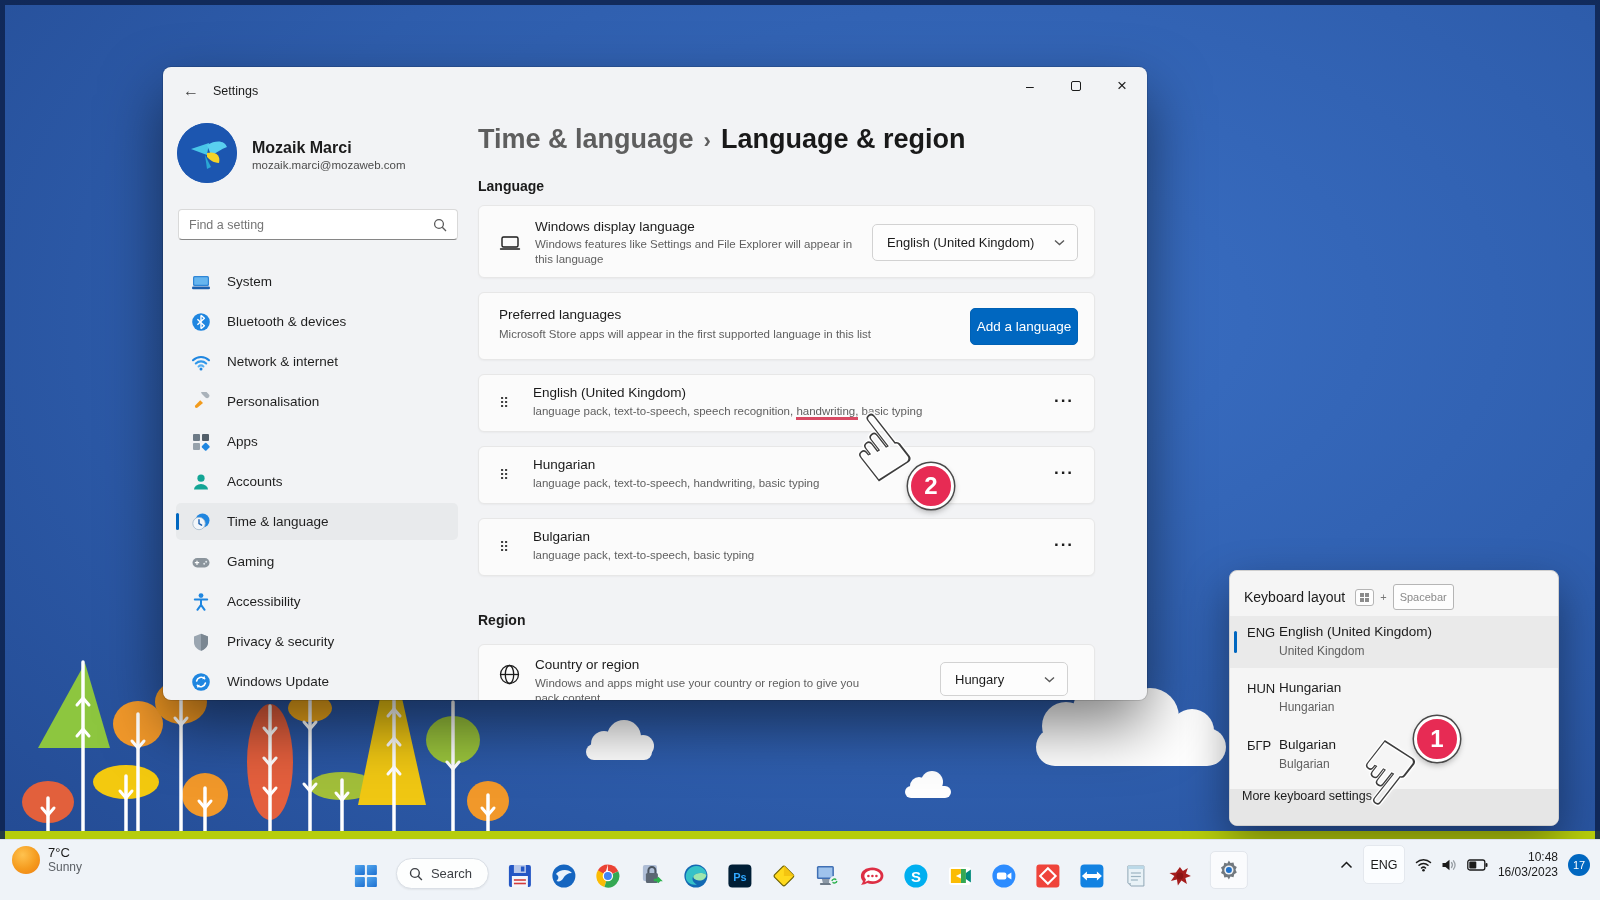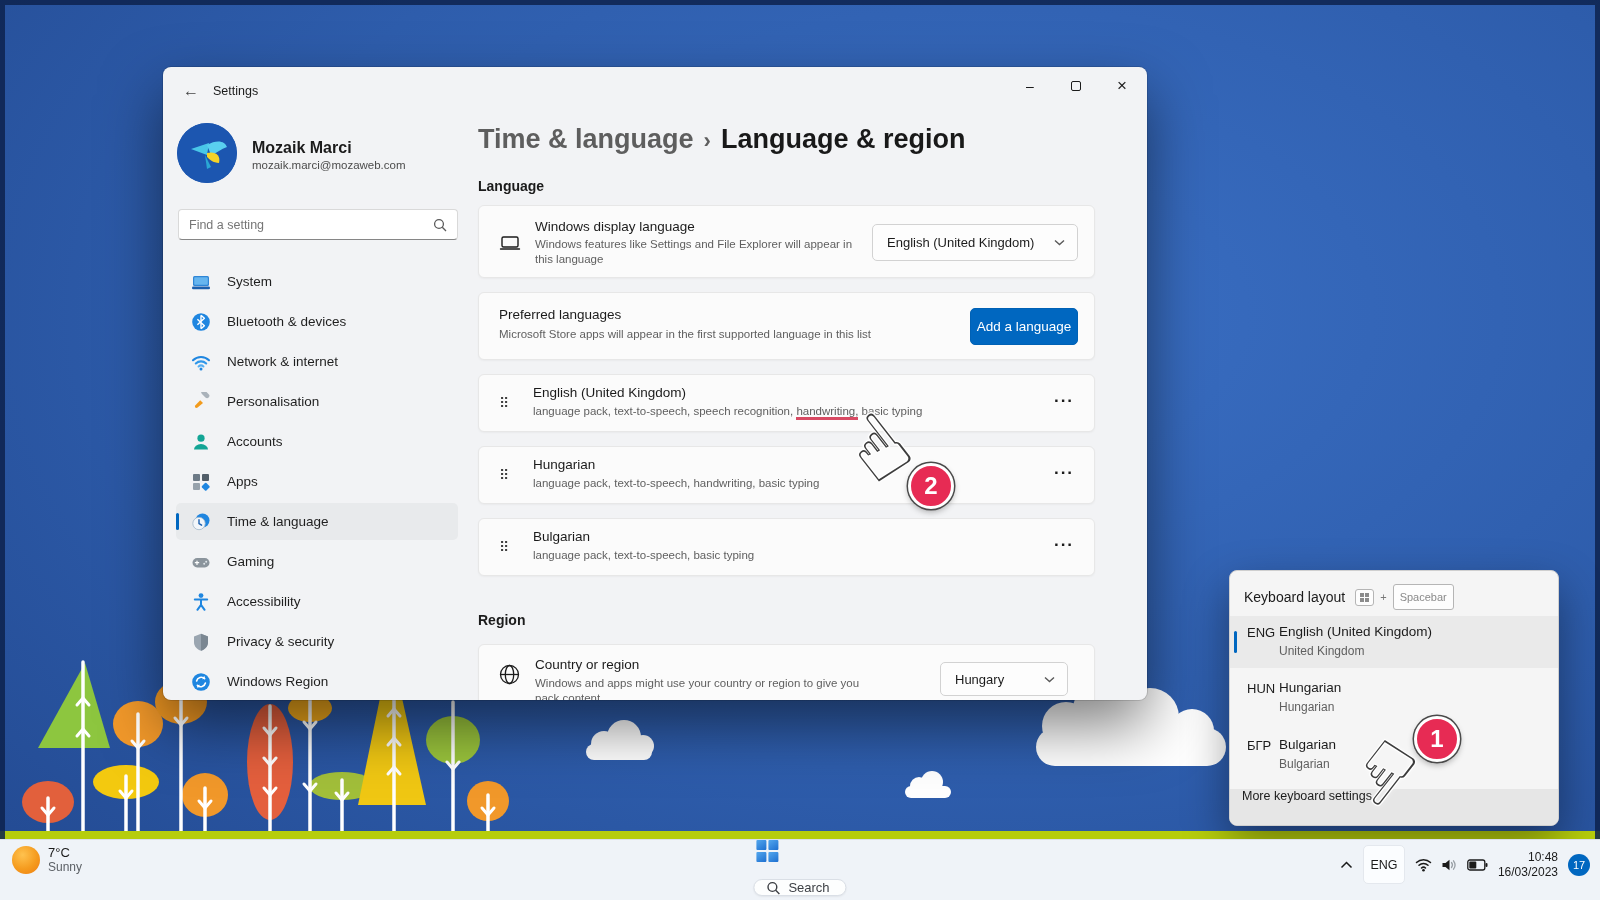--- a/index.html
+++ b/index.html
@@ -92,21 +92,21 @@
 
   
   .taskbar { position:absolute; left:0; bottom:0; width:1600px; height:61px; z-index:40;
     background:#eff3f8; border-top:1px solid #dce1e9; }
   .weather { position:absolute; left:12px; top:5px; display:flex; align-items:center; gap:8px; }
   .sun { width:28px; height:28px; border-radius:50%;
     background:radial-gradient(circle at 38% 32%, #ffc24f 0%, #f59b1e 55%, #ee7d12 100%); }
   .weather .wt { font-size:13px; color:#1b1b1b; line-height:15px; }
   .weather .wc { font-size:12px; color:#5c6066; line-height:14px; }
   .tb-center { position:absolute; left:50%; top:0; height:49px; transform:translateX(-50%);
-    display:flex; align-items:flex-start; gap:17px;flex-direction:column; }
+    display:flex; align-items:flex-end; gap:17px; }
   .tb-ico { width:27px; height:27px; display:flex; align-items:center; justify-content:center; }
   .start-grid { display:grid; grid-template-columns:10px 10px; grid-template-rows:10px 10px; gap:2px; }
   .start-grid i { background:linear-gradient(145deg,#53a7ee,#1d6fd0); border-radius:1px; }
   .tb-search { height:31px; background:#fdfefe; border:1px solid #dadfe6; border-radius:16px;
     display:flex; align-items:center; gap:8px; padding:0 16px 0 12px; box-shadow:0 1px 2px rgba(0,0,0,.06); }
   .tb-search span { font-size:13px; color:#3c3f44; }
   .settings-tile { width:38px; height:38px; background:#fafbfd; border:1px solid #e2e6ec; border-radius:5px;
     display:flex; align-items:center; justify-content:center; }
   .tray { position:absolute; right:10px; top:0; height:49px; display:flex; align-items:center; gap:10px; }
   .tray-lang { width:42px; height:39px; background:#fbfdff; border:1px solid #e4e8ee; border-radius:5px;
@@ -265,34 +265,34 @@
       </div>
       <div class="nav-item">
         <svg class="nav-ico" viewBox="0 0 20 20">
           <rect x="9.5" y="-0.5" width="9.5" height="4.6" rx="2.3" transform="rotate(45 14 2)" fill="#aab2ba"></rect>
           <path d="M9.2 8.2 L12 11 L6.6 15.6 C5 16.8 3.2 15.2 4.2 13.6 Z" fill="#f29b1d"></path>
         </svg>
         <span class="nav-lbl">Personalisation</span>
       </div>
       <div class="nav-item">
         <svg class="nav-ico" viewBox="0 0 20 20">
-          <circle cx="10" cy="6.2" r="3.6" fill="#13a595"></circle>
-          <path d="M3 17.6 a7 5.6 0 0 1 14 0 Z" fill="#13a595"></path>
-        </svg>
-        <span class="nav-lbl">Accounts</span>
-      </div>
-      <div class="nav-item">
-        <svg class="nav-ico" viewBox="0 0 20 20">
           <rect x="2" y="2" width="7" height="7" rx="1" fill="#6d7a86"></rect>
           <rect x="2" y="11" width="7" height="7" rx="1" fill="#97a2ac"></rect>
           <rect x="11" y="2" width="7" height="7" rx="1" fill="#525e69"></rect>
           <rect x="11.6" y="11.6" width="6.2" height="6.2" rx="1" transform="rotate(45 14.7 14.7)" fill="#1f86e0"></rect>
         </svg>
         <span class="nav-lbl">Apps</span>
       </div>
+      <div class="nav-item">
+        <svg class="nav-ico" viewBox="0 0 20 20">
+          <circle cx="10" cy="6.2" r="3.6" fill="#13a595"></circle>
+          <path d="M3 17.6 a7 5.6 0 0 1 14 0 Z" fill="#13a595"></path>
+        </svg>
+        <span class="nav-lbl">Accounts</span>
+      </div>
       <div class="nav-item sel">
         <svg class="nav-ico" viewBox="0 0 20 20">
           <circle cx="11.5" cy="8.5" r="7" fill="#1f86e0"></circle>
           <circle cx="8" cy="11.5" r="6.2" fill="#f2f6fa" stroke="#9fb6c9" stroke-width="0.8"></circle>
           <path d="M8 7.8 V11.5 L10.6 13.2" stroke="#1b5fae" stroke-width="1.4" fill="none" stroke-linecap="round"></path>
         </svg>
         <span class="nav-lbl">Time &amp; language</span>
       </div>
       <div class="nav-item">
         <svg class="nav-ico" viewBox="0 0 20 20">
@@ -317,21 +317,21 @@
         </svg>
         <span class="nav-lbl">Privacy &amp; security</span>
       </div>
       <div class="nav-item">
         <svg class="nav-ico" viewBox="0 0 20 20">
           <circle cx="10" cy="10" r="8.8" fill="#1f86e0"></circle>
           <path d="M5.6 9 a4.8 4.8 0 0 1 8 -2.4 M14.4 11 a4.8 4.8 0 0 1 -8 2.4" stroke="#fff" stroke-width="1.6" fill="none" stroke-linecap="round"></path>
           <path d="M13.2 3.8 l1 3 -3 0.4 Z" fill="#fff"></path>
           <path d="M6.8 16.2 l-1 -3 3 -0.4 Z" fill="#fff"></path>
         </svg>
-        <span class="nav-lbl">Windows Region</span>
+        <span class="nav-lbl">Windows Update</span>
       </div>
     </div>
 
     <div class="main">
       <div class="crumb">
         <span class="parent">Time &amp; language</span><span class="sep">›</span><span class="cur">Language &amp; region</span>
       </div>
 
       <div class="sec-lbl" style="top:111px;">Language</div>
 

